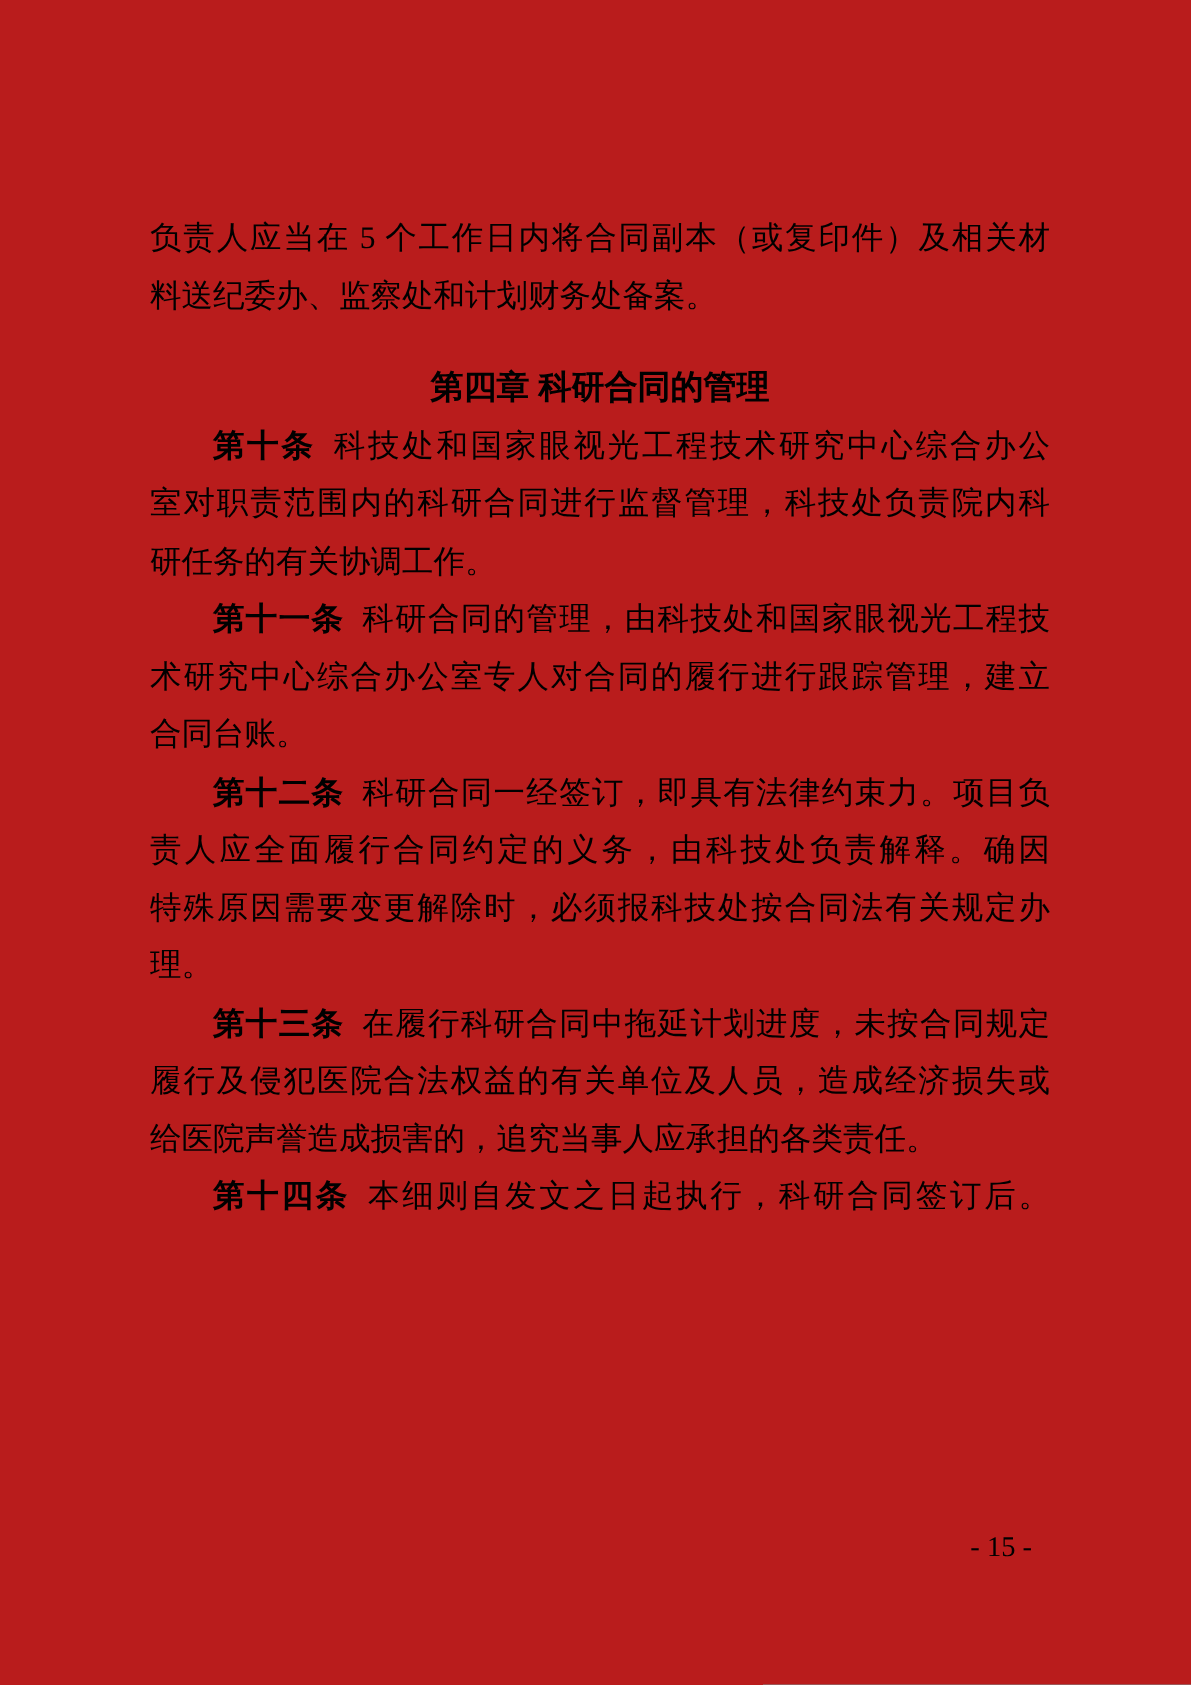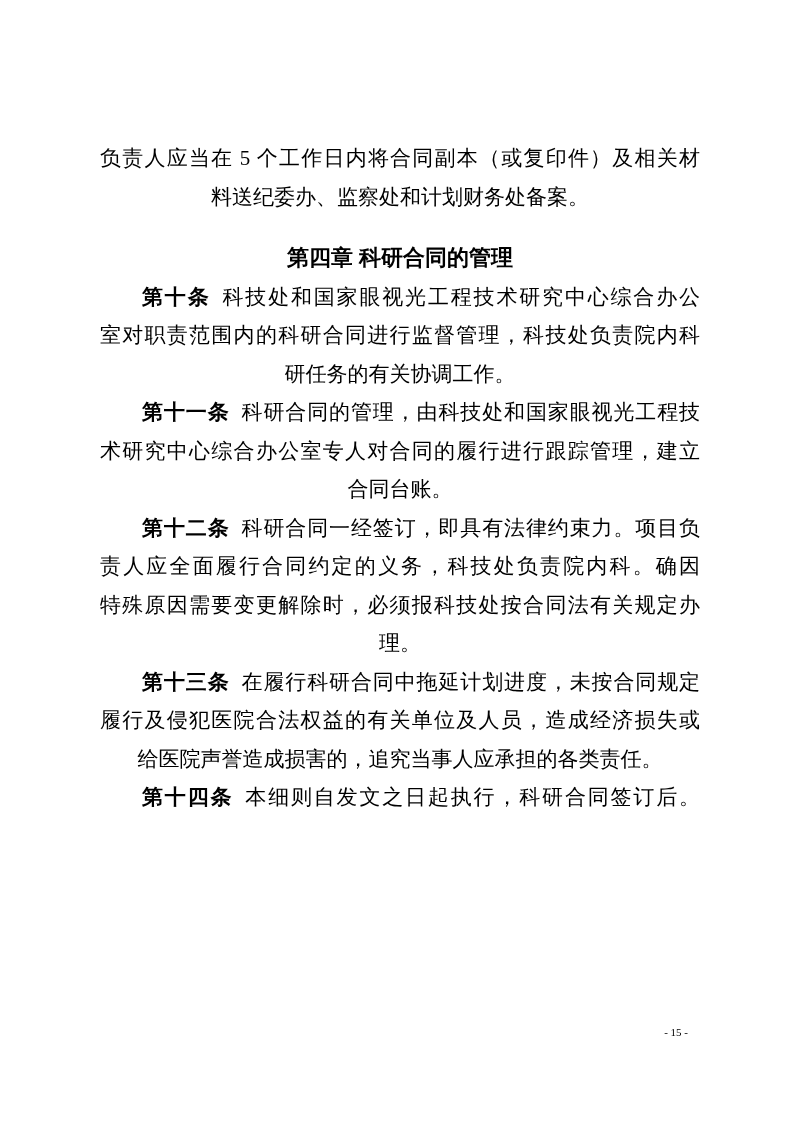--- a/index.html
+++ b/index.html
@@ -5,36 +5,36 @@
   html, body {
     margin: 0;
     padding: 0;
     background: #888;
   }
   .page {
     position: relative;
     width: 794px;
     height: 1123px;
     margin: 0 auto;
-    background: #ffffff;
+    background: #b91c1c;
     overflow: hidden;
   }
   .content {
     position: absolute;
     left: 100px;
     top: 139px;
     width: 600px;
   }
   .line {
     min-height: 38.5px;
     line-height: 38.5px;
     font-family: "Liberation Serif", "DejaVu Serif", serif;
     font-size: 21px;
     color: #000000;
-    text-align: center;
+    text-align: left;
   }
   .line.fill {
     text-align: justify;
     text-align-last: justify;
     -moz-text-align-last: justify;
   }
   .line.indent {
     text-indent: 42px;
   }
   .line.heading {
@@ -48,42 +48,42 @@
   .art-num {
     font-family: Liberation Serif, serif;
     font-weight: bold;
     margin-right: 12px;
   }
   .page-number {
     position: absolute;
     top: 1020px;
     right: 106px;
     font-family: "Liberation Serif", "DejaVu Serif", serif;
-    font-size: 11px;
+    font-size: 19px;
     color: #000000;
     line-height: 24px;
     text-align: center;
   }
 </style>
 </head>
 <body>
 
 <div class="page">
   <div class="content">
       <div class="line fill">负责人应当在 5 个工作日内将合同副本（或复印件）及相关材</div>
       <div class="line">料送纪委办、监察处和计划财务处备案。</div>
       <div class="line heading">第四章 科研合同的管理</div>
       <div class="line fill indent"><span class="art-num">第十条</span><span>科技处和国家眼视光工程技术研究中心综合办公</span></div>
       <div class="line fill">室对职责范围内的科研合同进行监督管理，科技处负责院内科</div>
       <div class="line">研任务的有关协调工作。</div>
       <div class="line fill indent"><span class="art-num">第十一条</span><span>科研合同的管理，由科技处和国家眼视光工程技</span></div>
       <div class="line fill">术研究中心综合办公室专人对合同的履行进行跟踪管理，建立</div>
       <div class="line">合同台账。</div>
       <div class="line fill indent"><span class="art-num">第十二条</span><span>科研合同一经签订，即具有法律约束力。项目负</span></div>
-      <div class="line fill">责人应全面履行合同约定的义务，科技处负责院内科。确因</div>
+      <div class="line fill">责人应全面履行合同约定的义务，由科技处负责解释。确因</div>
       <div class="line fill">特殊原因需要变更解除时，必须报科技处按合同法有关规定办</div>
       <div class="line">理。</div>
       <div class="line fill indent"><span class="art-num">第十三条</span><span>在履行科研合同中拖延计划进度，未按合同规定</span></div>
       <div class="line fill">履行及侵犯医院合法权益的有关单位及人员，造成经济损失或</div>
       <div class="line">给医院声誉造成损害的，追究当事人应承担的各类责任。</div>
       <div class="line fill indent"><span class="art-num">第十四条</span><span>本细则自发文之日起执行，科研合同签订后。</span></div>
     </div>
   <div class="page-number">- 15 -</div>
 </div>
 

